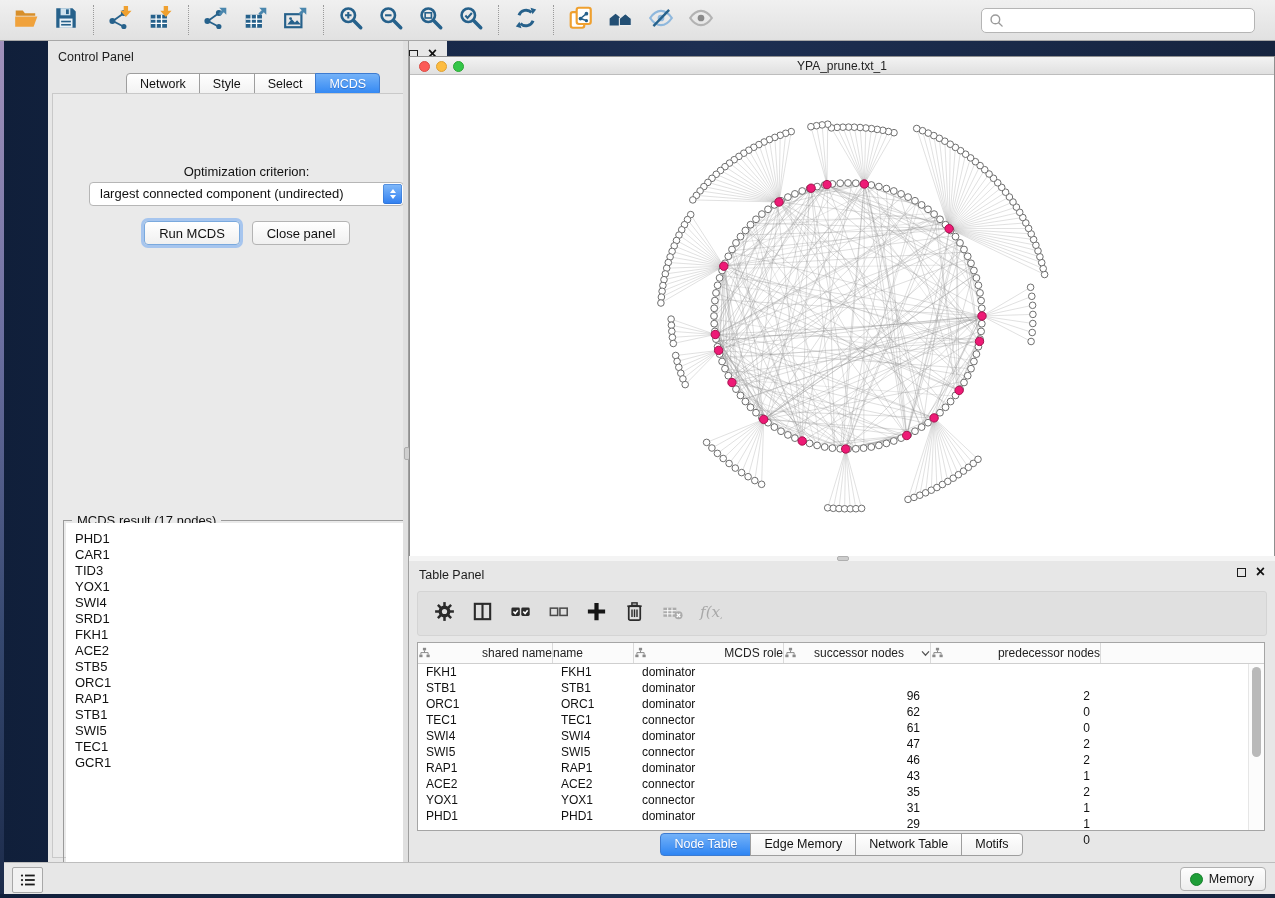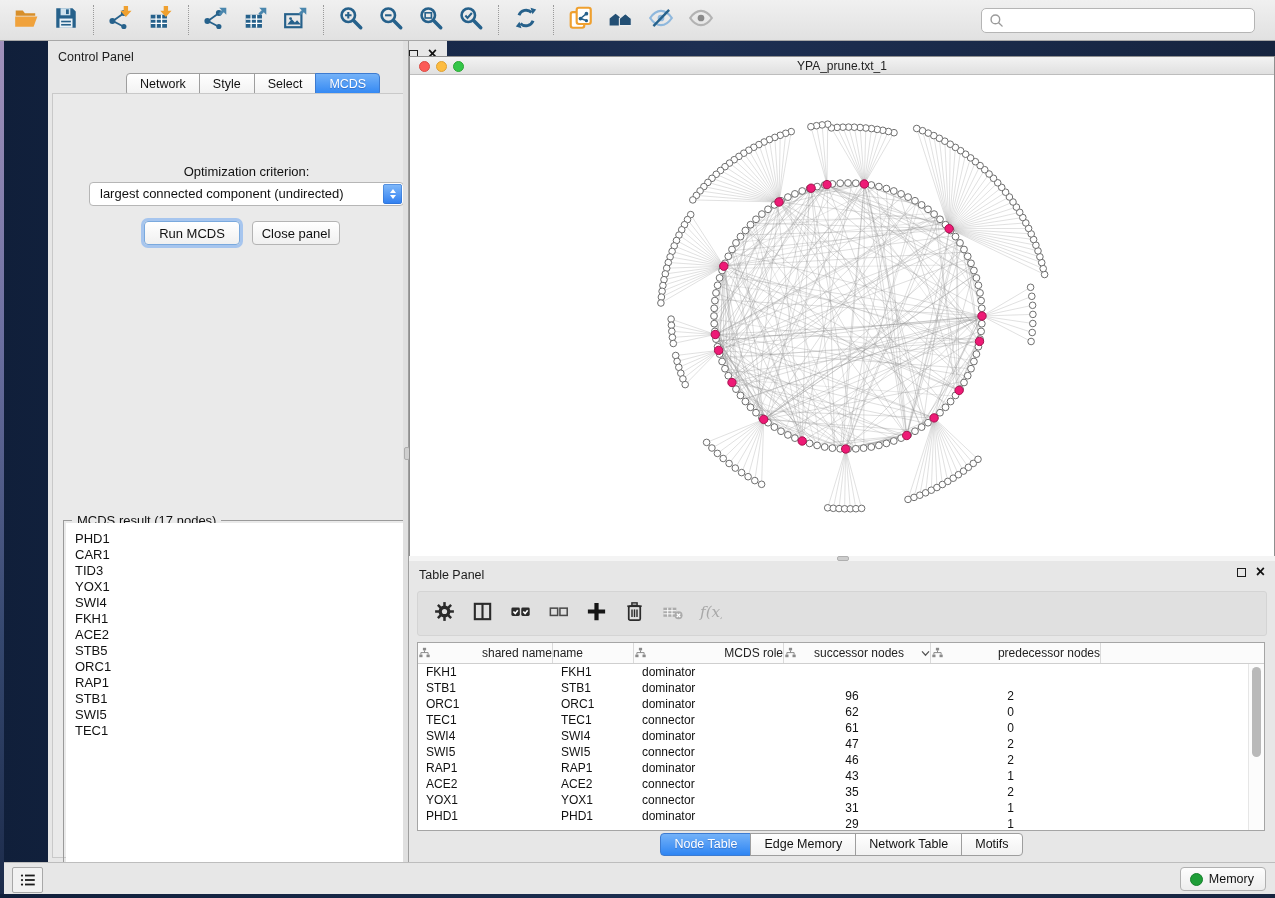--- a/index.html
+++ b/index.html
@@ -27,21 +27,21 @@
   .tab.last{border-radius:0 4px 4px 0;}
   .tab.active{background:linear-gradient(#74b2f8,#2e85f3);color:#fff;border-color:#3d7bd0;text-shadow:0 1px 1px rgba(0,0,60,.25);}
   #cp-content{position:absolute;left:4px;top:52px;width:389px;height:765px;border:1px solid #c9c9c9;background:#eaeaea;box-sizing:border-box;}
   #opt-label{position:absolute;left:0;width:100%;top:70px;text-align:center;font-size:13px;color:#111;}
   .mac-select{position:absolute;left:36px;top:88px;width:315px;height:24px;background:#fff;border:1px solid #b6b6b6;border-radius:4px;font-size:13px;line-height:22px;padding-left:10px;box-sizing:border-box;color:#111;}
   .stepper{position:absolute;right:1px;top:1px;bottom:1px;width:19px;border-radius:3px;background:linear-gradient(#82bafa,#2f7ef0);display:flex;flex-direction:column;align-items:center;justify-content:center;gap:2.5px;box-shadow:inset 0 0 0 0.5px #2d6dc9;}
   .tri-up{width:0;height:0;border-left:3.5px solid transparent;border-right:3.5px solid transparent;border-bottom:4.5px solid #fff;}
   .tri-down{width:0;height:0;border-left:3.5px solid transparent;border-right:3.5px solid transparent;border-top:4.5px solid #fff;}
   .mac-btn{position:absolute;height:24px;background:linear-gradient(#ffffff,#f0f0f0);border:1px solid #b4b4b4;border-radius:4px;font-size:13px;color:#111;text-align:center;line-height:22px;box-sizing:border-box;font-family:"Liberation Sans",sans-serif;}
   #run-btn{left:91px;top:127px;width:96px;border-color:#7aa9dd;box-shadow:0 0 0 3px rgba(110,165,240,.55);}
-  #closepanel-btn{left:199px;top:127px;width:88px;}
+  #closepanel-btn{left:199px;top:127px;width:98px;}
   .fieldset{position:absolute;left:10px;top:426px;width:371px;height:371px;border:1px solid #9a9a9a;box-sizing:border-box;}
   .legend{position:absolute;top:-8px;left:8px;background:#eaeaea;padding:0 5px;font-size:13px;color:#111;}
   .result-list{position:absolute;left:2px;right:2px;top:2px;bottom:2px;background:#fff;overflow:hidden;padding:8px 0 0 9px;font-size:13px;line-height:16px;color:#111;}
   .result-scroll{position:absolute;right:2px;top:2px;bottom:2px;width:13px;background:#f2f2f2;border-left:1px solid #e0e0e0;}
   
   #v-split{position:absolute;left:399px;top:0;width:6px;height:821px;background:#e0e0e0;border-right:1px solid #9f9f9f;box-sizing:border-box;}
   .grip-v{position:absolute;left:0.5px;top:406px;width:4px;height:11px;background:#cfcfcf;border:1px solid #adadad;border-radius:2px;}
   #h-split{position:absolute;left:405px;top:515px;width:866px;height:5px;background:#f4f4f4;}
   .grip-h{position:absolute;left:428px;top:0;width:12px;height:5px;background:#cdcdcd;border:1px solid #b0b0b0;border-radius:2px;box-sizing:border-box;}
   
@@ -58,21 +58,21 @@
   #tp-toolbar{position:absolute;left:8px;top:30px;width:850px;height:45px;background:#e0e0e0;border:1px solid #d4d4d4;border-radius:3px;display:flex;align-items:center;gap:15px;padding-left:15px;box-sizing:border-box;}
   .tp-btn{display:flex;align-items:center;justify-content:center;}
   .tp-btn svg{width:23px;height:23px;}
   #node-table{position:absolute;left:8px;top:81px;width:848px;height:189px;background:#fff;border:1px solid #a5a5a5;box-sizing:border-box;}
   .thead{display:flex;height:21px;background:#fbfbfb;border-bottom:1px solid #cfcfcf;box-sizing:border-box;}
   .th{display:flex;align-items:center;justify-content:space-between;gap:15px;font-size:12px;color:#222;border-right:1px solid #dadada;box-sizing:border-box;white-space:nowrap;}
   .th.filler{border-right:none;flex:1;}
   .tr{display:flex;height:16px;align-items:center;font-size:12px;color:#111;}
   .td{box-sizing:border-box;white-space:nowrap;overflow:hidden;}
   .td.txt{padding-left:8px;}
-  .td.num{text-align:center;padding-right:11px;margin-top:48px;}
+  .td.num{text-align:right;padding-right:11px;margin-top:48px;}
   .vscroll{position:absolute;right:0;top:21px;bottom:0;width:15px;background:#fcfcfc;border-left:1px solid #e6e6e6;}
   .vthumb{position:absolute;left:2.5px;top:3px;width:9px;height:90px;background:#b9b9b9;border-radius:5px;}
   #tp-tabs{position:absolute;left:0;right:0;top:272px;display:flex;justify-content:center;}
   
   #statusbar{position:absolute;left:4px;top:862px;width:1271px;height:32px;background:#e7e7e7;border-top:1px solid #bdbdbd;box-sizing:border-box;}
   #list-btn{position:absolute;left:8px;top:4px;width:29px;height:24px;background:#f2f2f2;border:1px solid #a8a8a8;border-radius:2px;display:flex;align-items:center;justify-content:center;}
   #memory-btn{position:absolute;right:9px;top:4px;height:24px;padding:0 11px 0 9px;background:linear-gradient(#fdfdfd,#ededed);border:1px solid #b0b0b0;border-radius:4px;display:flex;align-items:center;gap:6px;font-size:12.5px;color:#111;box-sizing:border-box;}
   .green-dot{width:11px;height:11px;border-radius:50%;background:#1e9e38;border:0.5px solid #15802b;}
 </style>
 </head>
@@ -263,28 +263,30 @@
         <button class="mac-btn" id="run-btn">Run MCDS</button>
         <button class="mac-btn" id="closepanel-btn">Close panel</button>
         <div class="fieldset">
           <span class="legend">MCDS result (17 nodes)</span>
           <div class="result-list" id="result-list">
               <div>PHD1</div>
               <div>CAR1</div>
               <div>TID3</div>
               <div>YOX1</div>
               <div>SWI4</div>
+              <div>SRD1</div>
               <div>FKH1</div>
               <div>ACE2</div>
               <div>STB5</div>
               <div>ORC1</div>
               <div>RAP1</div>
               <div>STB1</div>
               <div>SWI5</div>
               <div>TEC1</div>
+              <div>GCR1</div>
             </div>
           <div class="result-scroll"></div>
         </div>
       </div>
     </div>
 
     <div id="v-split">
         <div class="grip-v"></div>
       </div>
 

